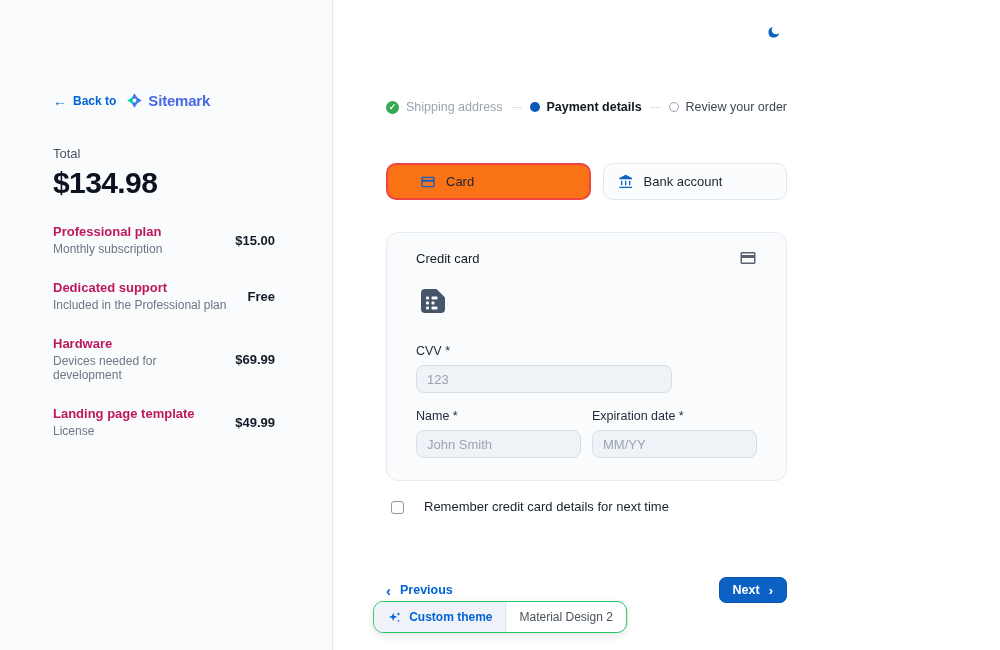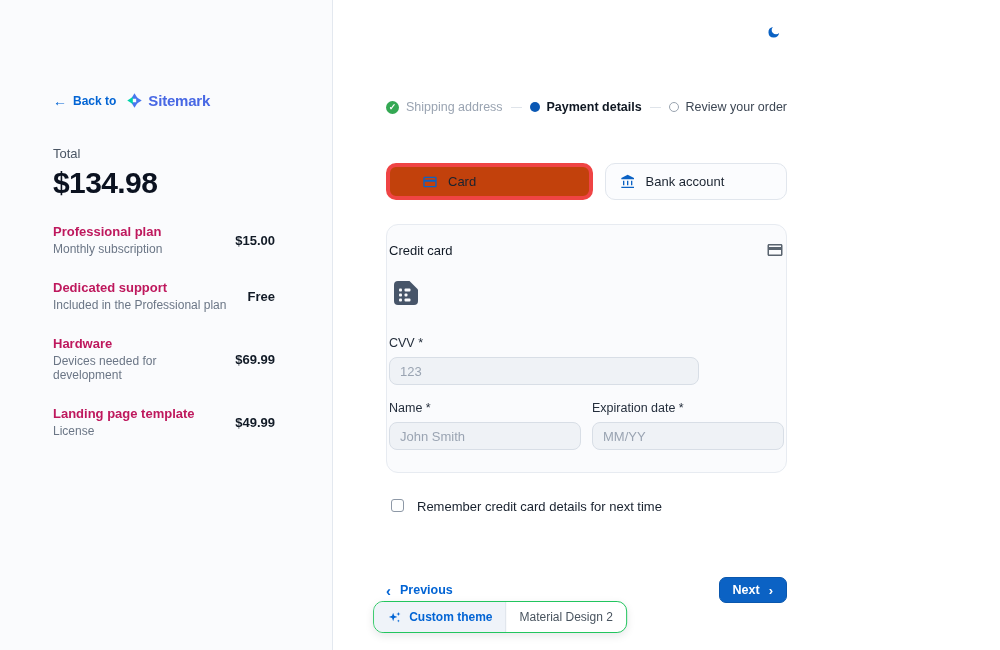--- a/index.html
+++ b/index.html
@@ -47,40 +47,40 @@
   .dot-active { width:10px; height:10px; border-radius:50%; background:#0a58b4; }
   .dot-todo { width:10px; height:10px; border-radius:50%; border:1.5px solid #9aa4b0; background:#fff; }
   .lbl-done { color:#9aa4b2; }
   .lbl-active { color:#0f1722; font-weight:700; }
   .lbl-todo { color:#3d4754; }
 
   
   .methods { position:absolute; top:163px; left:0; width:100%; display:flex; gap:12px; }
   .method { flex:1; height:37px; border-radius:10px; display:flex; align-items:center; gap:10px;
     padding:0 14px; font-size:13px; font-weight:500; color:#1a2330; cursor:pointer; }
-  .method.selected { background:#c2410c; border:4px solid #ef4444;padding-left:32px; }
+  .method.selected { background:#f97316; border:2px solid #ef4444;padding-left:32px; }
   .method.unselected { background:#fbfcfe; border:1px solid #e1e6ed; }
 
   
-  .panel { position:absolute; top:224px; left:0; width:401px; height:249px;
-    background:#fafbfd; border:1px solid #e7ebf1; border-radius:12px; padding:16px 2px; }
+  .panel { position:absolute; top:232px; left:0; width:401px; height:249px;
+    background:#fafbfd; border:1px solid #e7ebf1; border-radius:12px; padding:16px 29px; }
   .panel-head { display:flex; justify-content:space-between; align-items:center; }
   .panel-title { font-size:13px; font-weight:500; color:#111a26; }
   .chip { margin-top:17px; }
   .grid1 { display:grid; grid-template-columns:1fr 72px; gap:13px; margin-top:22px; }
   .grid2 { display:grid; grid-template-columns:1fr 1fr; gap:11px; margin-top:16px; }
   .field label { display:block; font-size:12.5px; color:#242e3c; margin-bottom:7px; }
   .field input { width:100%; height:28px; border-radius:8px; border:1px solid #d8dee6;
     background:#eff2f6; padding:0 10px; font-size:13px; color:#1a2330; outline:none;
     font-family:"Liberation Sans", sans-serif; }
   .field input::placeholder { color:#9aa4b2; }
 
   
-  .checkbox-row { position:absolute; top:499px; left:5px; display:flex; align-items:flex-start;
-    gap:13px; font-size:13px; color:#18212e; cursor:pointer; }
+  .checkbox-row { position:absolute; top:499px; left:5px; display:flex; align-items:flex-end;
+    gap:20px; font-size:13px; color:#18212e; cursor:pointer; }
   .checkbox { width:13px; height:13px; border:1px solid #8d98a6; border-radius:3px; background:#fdfefe; }
 
   
   .nav-row { position:absolute; top:577px; left:0; width:100%;
     display:flex; justify-content:space-between; align-items:center; }
   .prev { display:flex; align-items:center; gap:9px; color:#0264d4; font-size:12.5px;
     font-weight:600; cursor:pointer; background:none; border:none; font-family:inherit; }
   .prev-chevron { font-size:15px; line-height:1; }
   .next { background:#0b62c4; color:#fff; border:1px solid #0a57ad; border-radius:7px; height:26px;
     padding:0 13px; font-size:12.5px; font-weight:600; display:flex; align-items:center; gap:9px;

